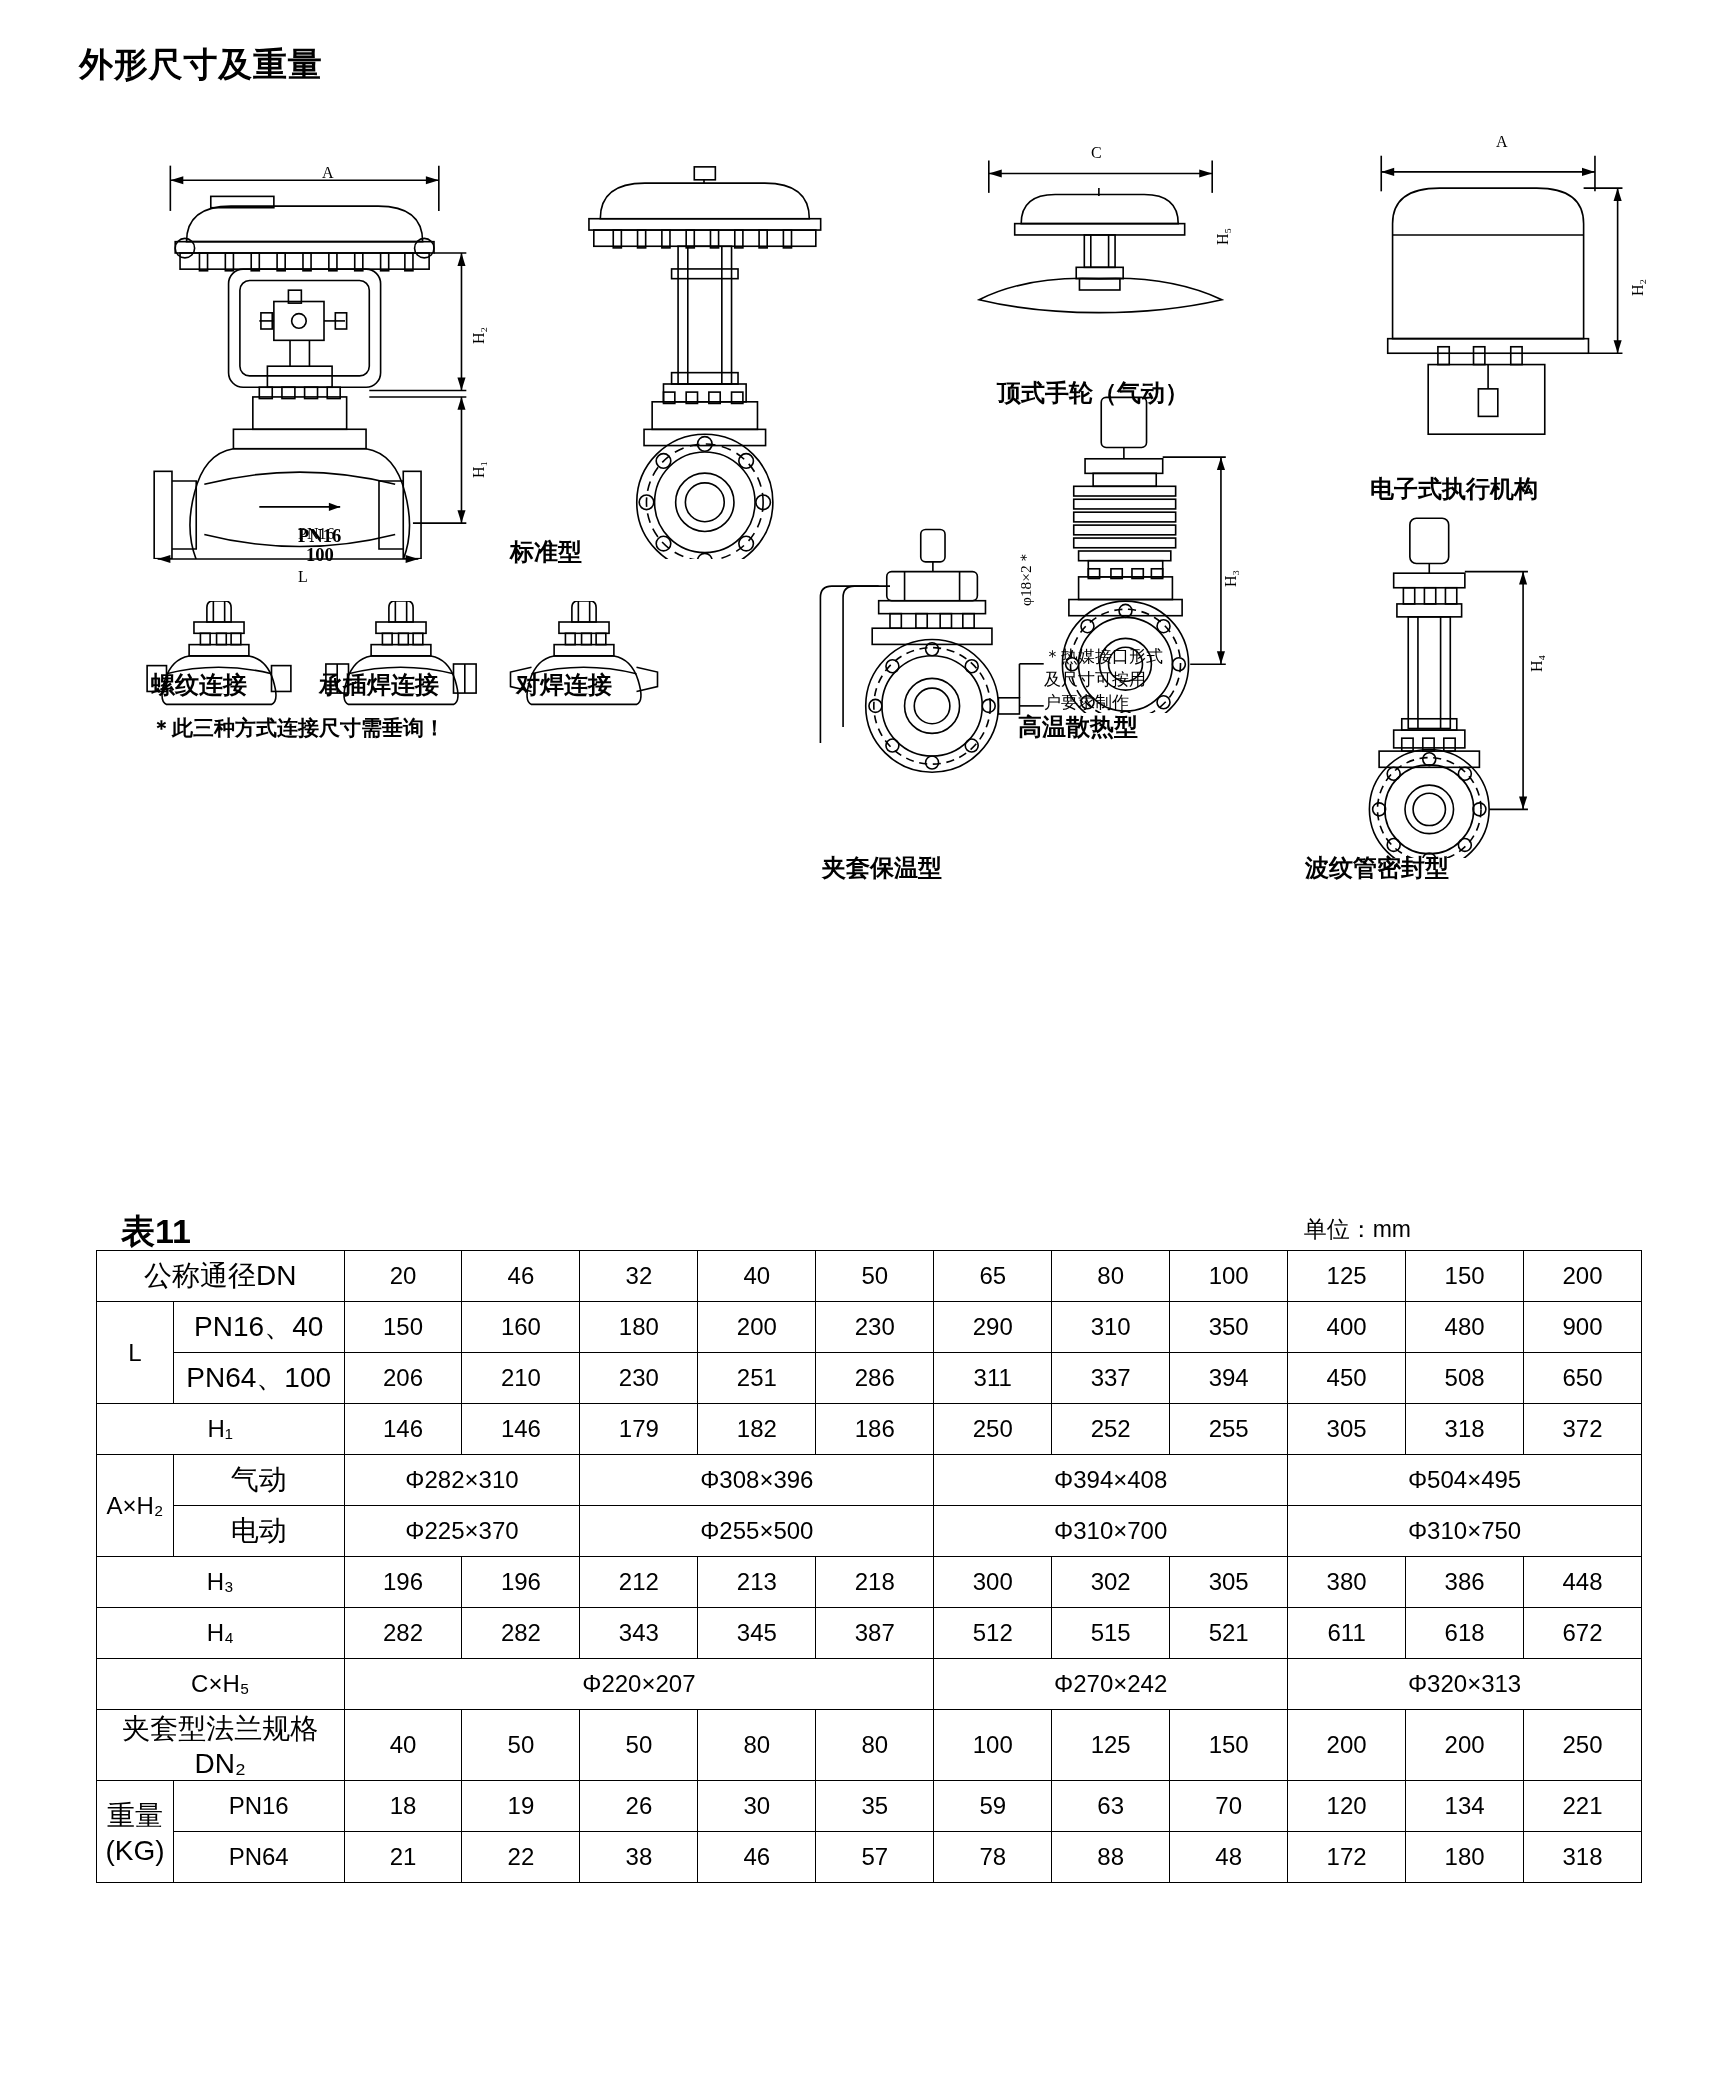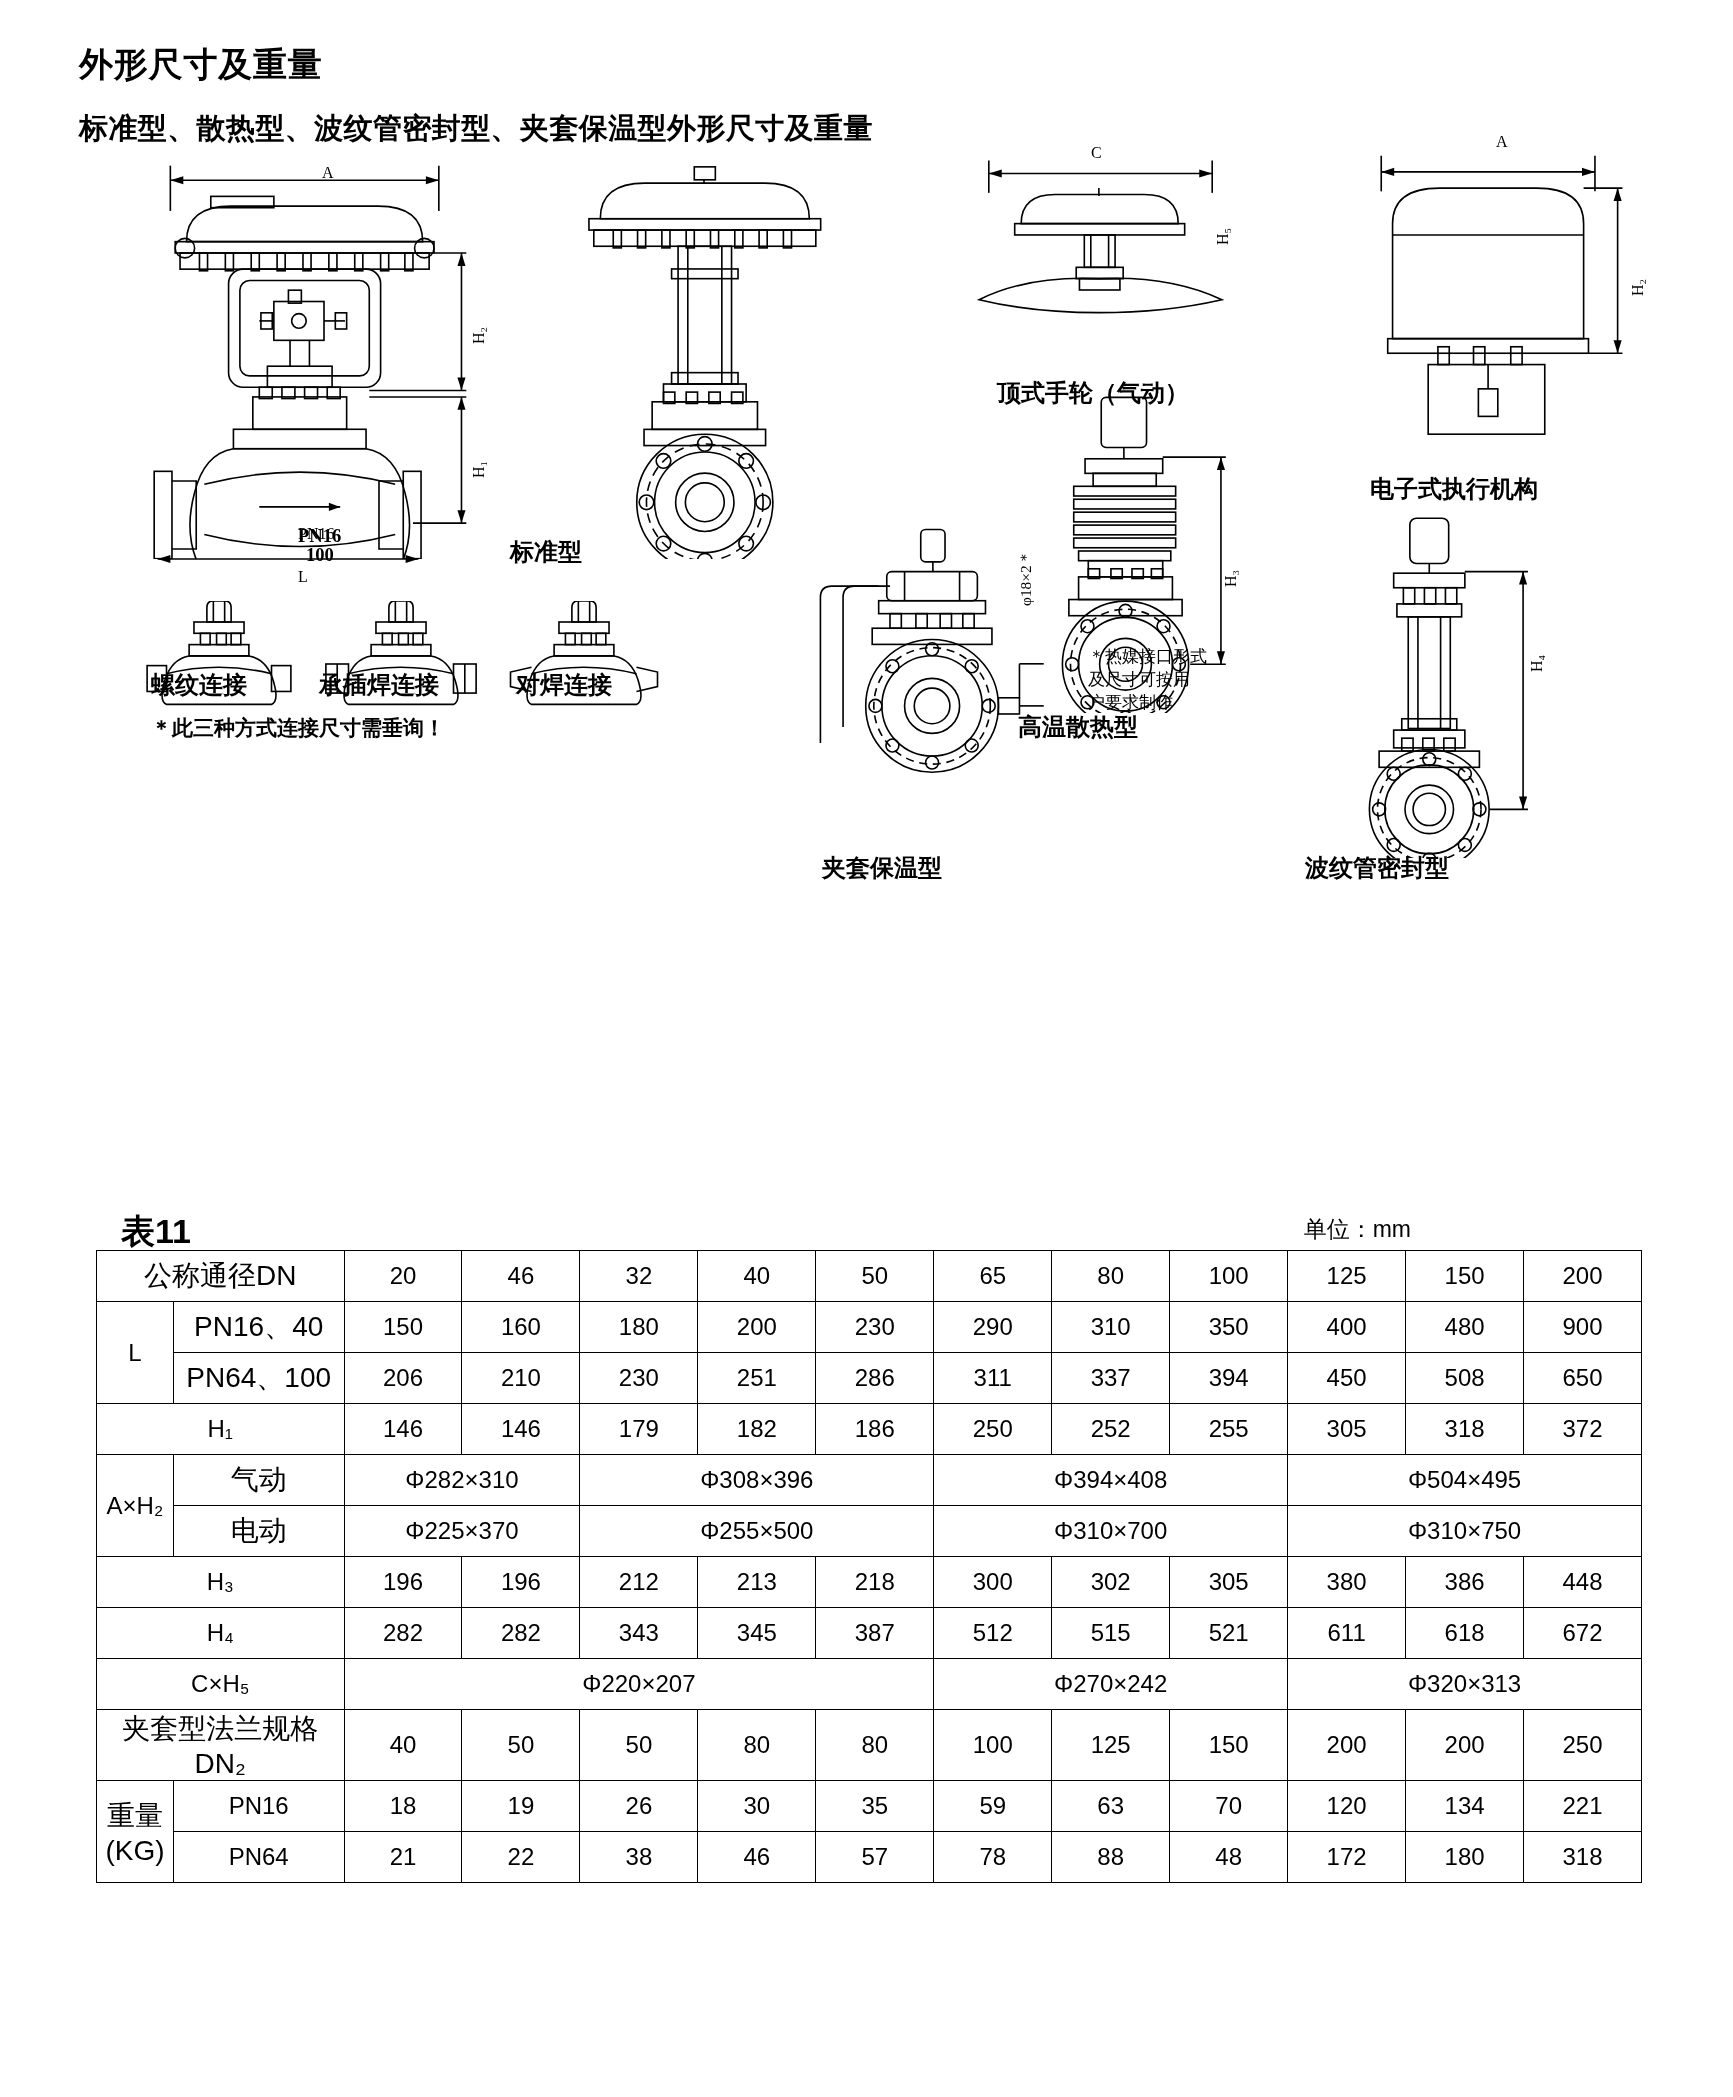--- a/index.html
+++ b/index.html
@@ -113,21 +113,20 @@
     font-size: 28px;
   }
   svg { display:block; }
 </style>
 </head>
 <body>
 
 <div class="page">
 
   <div class="title-main">外形尺寸及重量</div>
-  <div class="title-sub">标准型、散热型、波纹管密封型、夹套保温型外形尺寸及重量</div>
 
   <div class="drawings">
 
     <svg style="position:absolute; left:138px; top:0px;" width="372" height="405" viewBox="0 0 460 500">
       <g fill="none" stroke="#000" stroke-width="2">
 
         <line x1="40" y1="14" x2="40" y2="70"></line>
         <line x1="372" y1="14" x2="372" y2="70"></line>
         <line x1="40" y1="32" x2="372" y2="32"></line>
         <path d="M40 32 l16 -5 v10 z" fill="#000" stroke="none"></path>
@@ -470,21 +469,21 @@
             <circle cx="113" cy="173" r="8"></circle>
         </g>
 
         <rect x="244" y="212" width="26" height="20"></rect>
         <line x1="270" y1="222" x2="300" y2="222"></line>
         <line x1="270" y1="170" x2="300" y2="170"></line>
         <line x1="270" y1="170" x2="270" y2="212"></line>
       </g>
     </svg>
     <div class="dim-label" style="left:1016px; top:452px; transform:rotate(-90deg); transform-origin:left top; font-size:15.4px;">φ18×2＊</div>
-    <div class="cap-small" style="left:1044px; top:492px; white-space:pre-line;margin-left:44px;">＊热媒接口形式
+    <div class="cap-small" style="left:1044px; top:492px; white-space:pre-line;">＊热媒接口形式
 及尺寸可按用
 户要求制作</div>
     <div class="cap" style="left:822px; top:698px;">夹套保温型</div>
 
     <svg style="position:absolute; left:142px; top:447px;" width="154" height="105" viewBox="0 0 190 130">
       <g fill="none" stroke="#000" stroke-width="2">
         <path d="M80 8 q0 -8 8 -8 h14 q8 0 8 8 v18 h-30 z"></path>
         <line x1="88" y1="0" x2="88" y2="26"></line>
         <line x1="102" y1="0" x2="102" y2="26"></line>
         <rect x="64" y="26" width="62" height="14"></rect>

